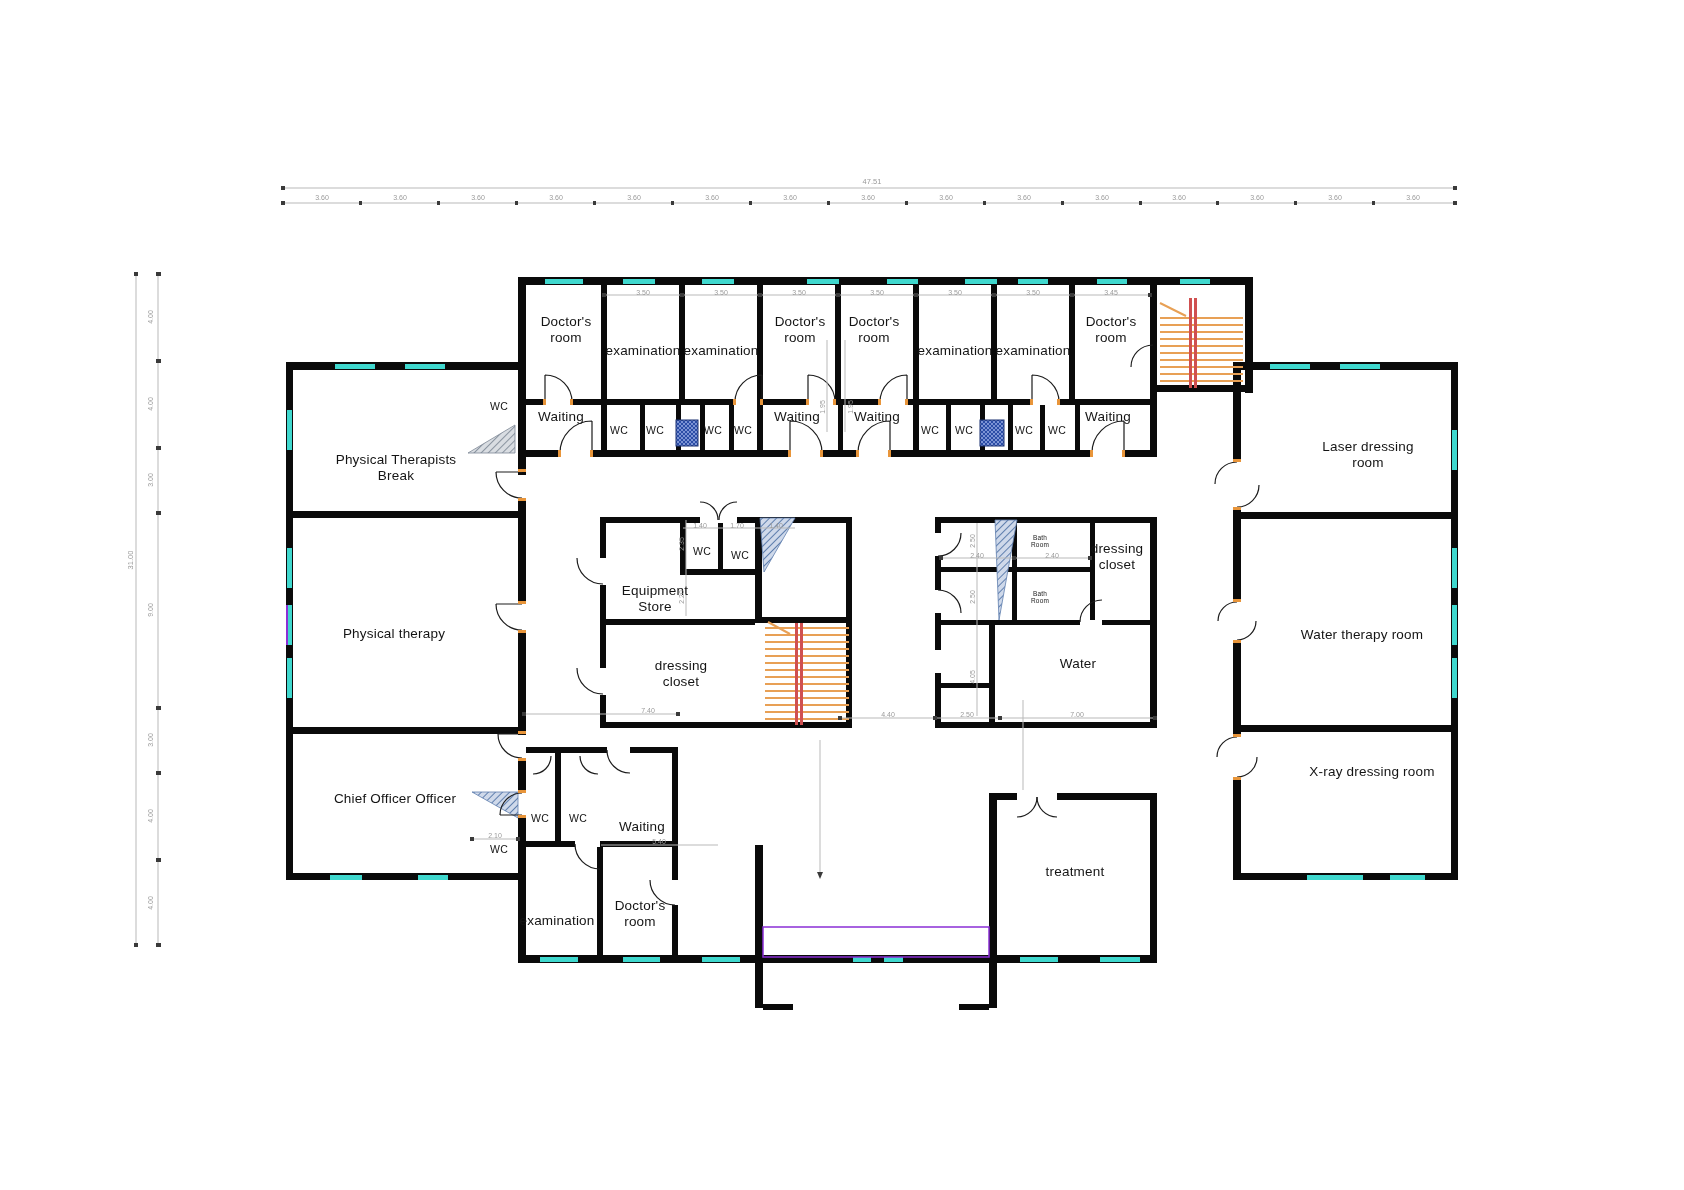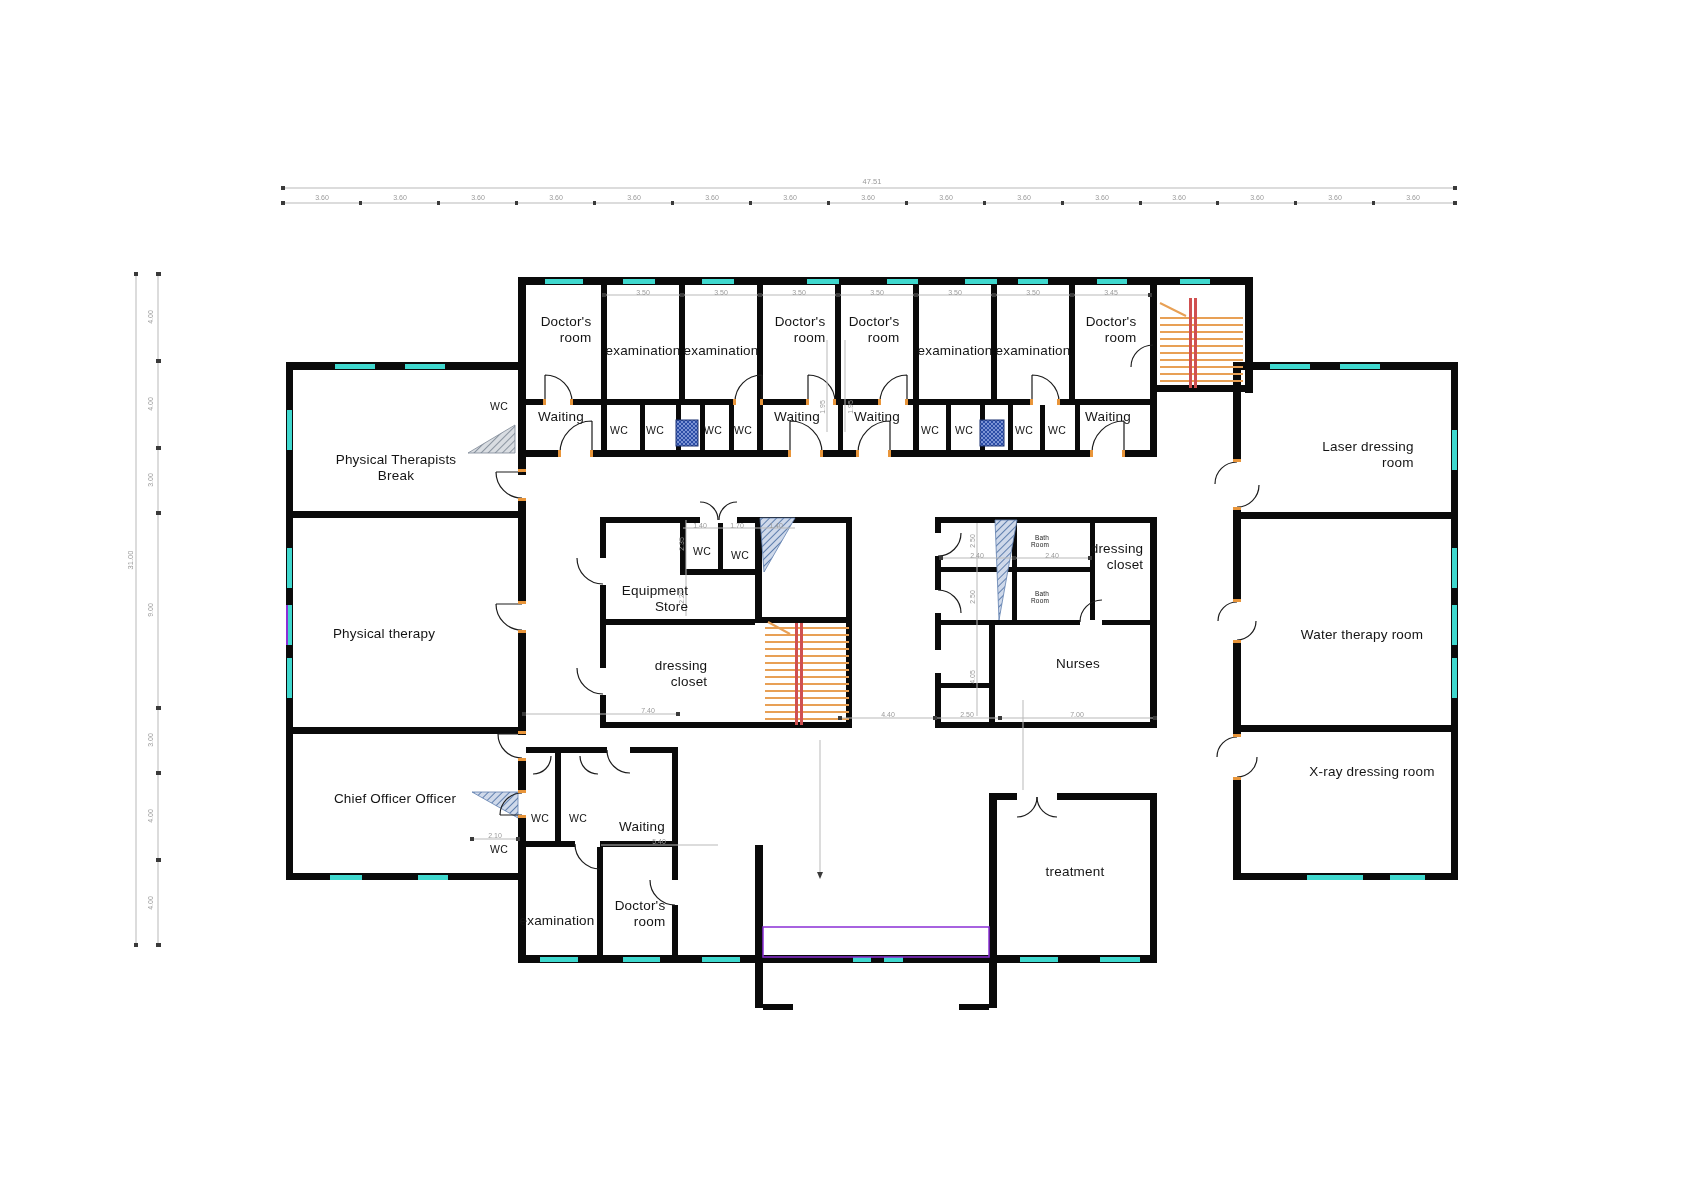--- a/index.html
+++ b/index.html
@@ -1,21 +1,21 @@
 <!DOCTYPE html>
 <html><head>
 <meta charset="utf-8">
 <style>
   html,body{margin:0;padding:0;background:#ffffff;}
   body{width:1684px;height:1190px;position:relative;font-family:"Liberation Sans",sans-serif;overflow:hidden;}
   .plan{position:absolute;left:0;top:0;width:1684px;height:1190px;}
   svg{position:absolute;left:0;top:0;}
   .lbl{position:absolute;transform:translate(-50%,-50%);font-size:13.5px;color:#141414;
        text-align:center;white-space:pre-line;line-height:1.18;letter-spacing:.2px;}
-  .la{text-align:right;}
+  .la{text-align:center;}
   .wc{font-size:10.5px;}
   .tiny{font-size:6.5px;line-height:1.1;color:#222;}
   .dim{position:absolute;transform:translate(-50%,-50%);font-size:7px;color:#9a9a9a;white-space:nowrap;}
   .dimv{transform:translate(-50%,-50%) rotate(-90deg);}
   .total{font-size:7.5px;}
 </style>
 </head>
 <body>
 
 <div class="plan">
@@ -393,33 +393,33 @@
 <div class="lbl" style="left:955px;top:351px">examination</div>
 <div class="lbl" style="left:1033px;top:351px">examination</div>
 <div class="lbl la" style="left:1111px;top:330px">Doctor's
 room</div>
 <div class="lbl" style="left:561px;top:417px">Waiting</div>
 <div class="lbl" style="left:797px;top:417px">Waiting</div>
 <div class="lbl" style="left:877px;top:417px">Waiting</div>
 <div class="lbl" style="left:1108px;top:417px">Waiting</div>
 <div class="lbl" style="left:396px;top:468px">Physical Therapists
 Break</div>
-<div class="lbl" style="left:384px;top:634px">Physical therapy</div>
+<div class="lbl" style="left:394px;top:634px">Physical therapy</div>
 <div class="lbl" style="left:395px;top:799px">Chief Officer Officer</div>
 <div class="lbl la" style="left:1368px;top:455px">Laser dressing
 room</div>
 <div class="lbl" style="left:1362px;top:635px">Water therapy room</div>
 <div class="lbl" style="left:1372px;top:772px">X-ray dressing room</div>
 <div class="lbl la" style="left:655px;top:599px">Equipment
 Store</div>
 <div class="lbl la" style="left:681px;top:674px">dressing
 closet</div>
 <div class="lbl la" style="left:1117px;top:557px">dressing
 closet</div>
-<div class="lbl" style="left:1078px;top:664px">Nurses</div>
+<div class="lbl" style="left:1078px;top:664px">Water</div>
 <div class="lbl" style="left:1075px;top:872px">treatment</div>
 <div class="lbl" style="left:642px;top:827px">Waiting</div>
 <div class="lbl" style="left:557px;top:921px">examination</div>
 <div class="lbl la" style="left:640px;top:914px">Doctor's
 room</div>
 <div class="lbl tiny la" style="left:1040px;top:541px">Bath
 Room</div>
 <div class="lbl tiny la" style="left:1040px;top:597px">Bath
 Room</div>
 

